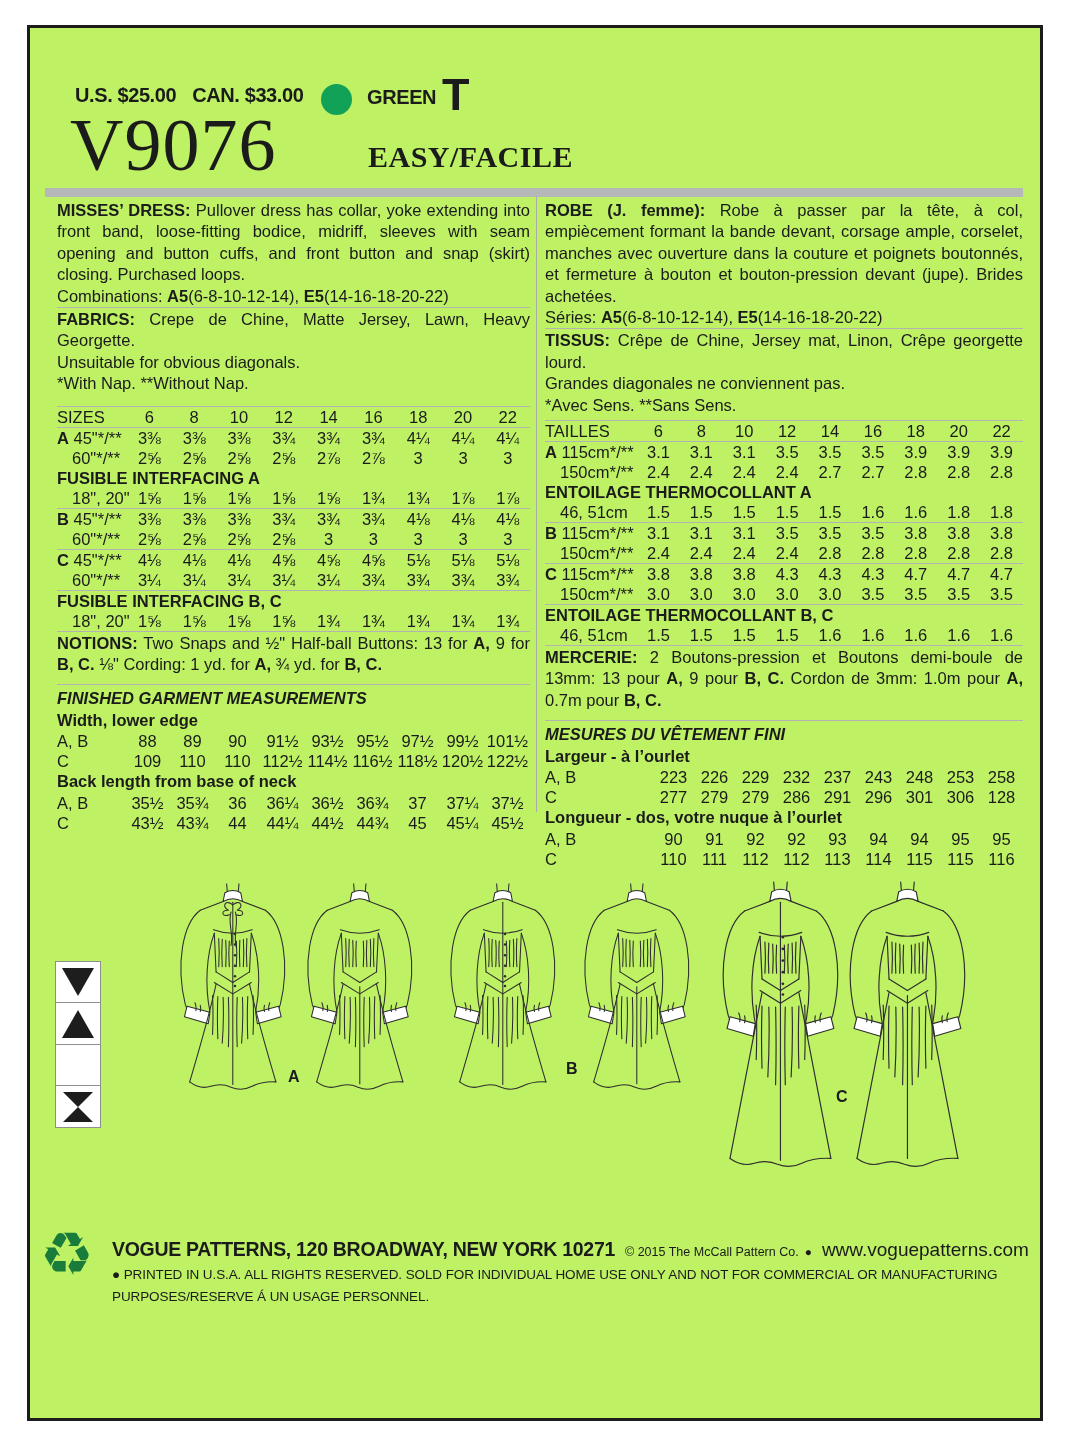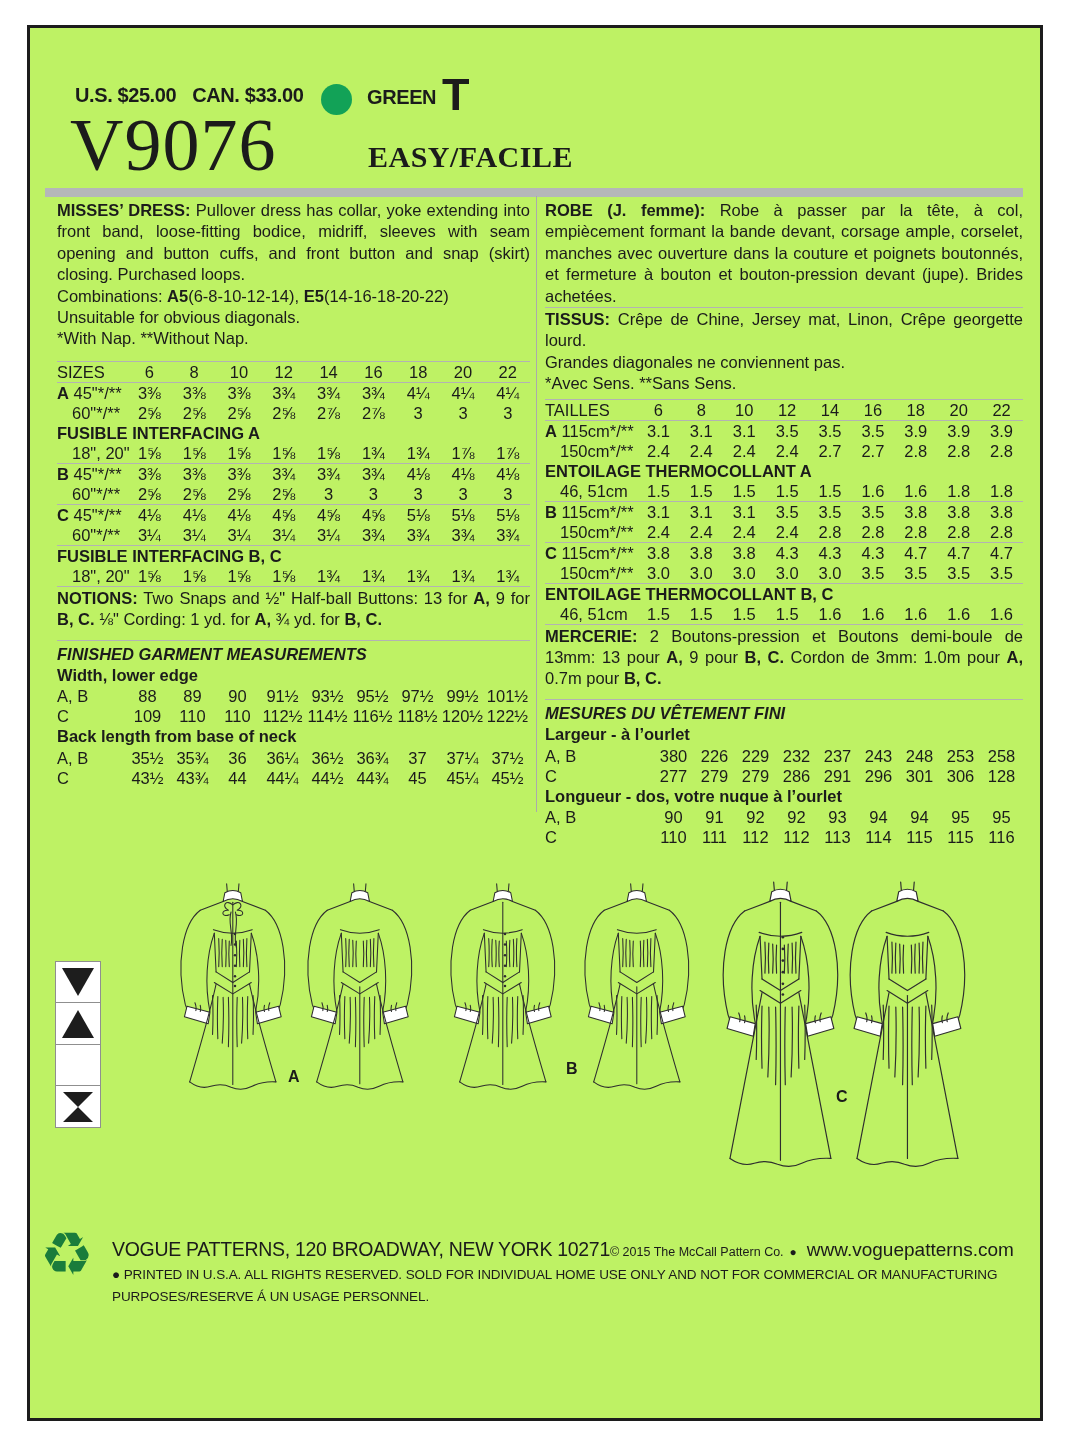--- a/index.html
+++ b/index.html
@@ -48,22 +48,22 @@
   .drawings path{stroke:#2e2e2e;fill:none;stroke-width:1.2;stroke-linecap:round;stroke-linejoin:round;}
   .drawings path.fillw{fill:#fff;}
   .drawings circle{fill:#2e2e2e;stroke:none;}
   .viewlbl{font-size:16px;font-weight:700;}
   .lbl-a{left:258px;top:1040px;}
   .lbl-b{left:536px;top:1032px;}
   .lbl-c{left:806px;top:1060px;}
   
   .recycle{left:10px;top:1196px;font-size:60px;line-height:1;font-family:"DejaVu Sans",sans-serif;}
   .brandline{left:82px;top:1210px;white-space:nowrap;}
-  .brand{font-size:19.5px;font-weight:400;letter-spacing:-0.3px;}
-  .copyr{font-size:12.5px;margin-left:0;}
+  .brand{font-size:19.5px;font-weight:700;letter-spacing:-0.3px;}
+  .copyr{font-size:12.5px;margin-left:10px;}
   .fbullet{font-size:12px;margin-left:6px;}
   .website{font-size:19px;margin-left:10px;}
   .legal{left:82px;top:1236px;width:908px;font-size:13.5px;line-height:22px;letter-spacing:-0.1px;}
 </style>
 </head>
 <body>
 
 <div class="frame">
 
   <div class="abs price">
@@ -73,20 +73,21 @@
   <div class="abs greenlbl">GREEN</div>
   <div class="abs cup">T</div>
   <div class="abs pnum">V9076</div>
   <div class="abs easy">EASY/FACILE</div>
   <div class="abs graybar"></div>
   <div class="abs divider"></div>
 
   <div class="abs col col-l">
     <p class="just"><span class="b">MISSES’ DRESS:</span><span> Pullover dress has collar, yoke extending into front band, loose-fitting bodice, midriff, sleeves with seam opening and button cuffs, and front button and snap (skirt) closing. Purchased loops.</span></p>
     <p class="mt-combos"><span>Combinations: </span><span class="b">A5</span><span>(6-8-10-12-14), </span><span class="b">E5</span><span>(14-16-18-20-22)</span></p>
+    <p class="just ruletop"><span class="b">FABRICS:</span><span> Crepe de Chine, Matte Jersey, Lawn, Heavy Georgette.</span></p>
     <p>Unsuitable for obvious diagonals.</p>
     <p>*With Nap. **Without Nap.</p>
     <div class="dtable">
         <div class="trow rule grid" style="grid-template-columns: 70px repeat(9, 44.8px);">
           <div class="tlab">SIZES</div>
           <div class="tcell">6</div>
           <div class="tcell">8</div>
           <div class="tcell">10</div>
           <div class="tcell">12</div>
           <div class="tcell">14</div>
@@ -249,20 +250,21 @@
             <div class="tcell">45</div>
             <div class="tcell">45¼</div>
             <div class="tcell">45½</div>
           </div>
         </div>
     </div>
   </div>
 
   <div class="abs col col-r">
     <p class="just"><span class="b">ROBE (J. femme):</span><span> Robe à passer par la tête, à col, empiècement formant la bande devant, corsage ample, corselet, manches avec ouverture dans la couture et poignets boutonnés, et fermeture à bouton et bouton-pression devant (jupe). Brides achetées.</span></p>
+    <p class="mt-combos-r"><span>Séries: </span><span class="b">A5</span><span>(6-8-10-12-14), </span><span class="b">E5</span><span>(14-16-18-20-22)</span></p>
     <p class="just ruletop"><span class="b">TISSUS:</span><span> Crêpe de Chine, Jersey mat, Linon, Crêpe georgette lourd.</span></p>
     <p>Grandes diagonales ne conviennent pas.</p>
     <p>*Avec Sens. **Sans Sens.</p>
     <div class="dtable dtable-r">
         <div class="trow rule grid" style="grid-template-columns: 92px repeat(9, 42.9px);">
           <div class="tlab">TAILLES</div>
           <div class="tcell">6</div>
           <div class="tcell">8</div>
           <div class="tcell">10</div>
           <div class="tcell">12</div>
@@ -371,21 +373,21 @@
           <div class="tcell">1.6</div>
         </div>
       </div>
     <p class="just notions"><span class="b">MERCERIE:</span><span> 2 Boutons-pression et Boutons demi-boule de 13mm: 13 pour </span><span class="b">A,</span><span> 9 pour </span><span class="b">B, C.</span><span> Cordon de 3mm: 1.0m pour </span><span class="b">A,</span><span> 0.7m pour </span><span class="b">B, C.</span></p>
     <div class="finblock">
       <div class="fintitle">MESURES DU VÊTEMENT FINI</div>
       <div class="finsub">Largeur - à l’ourlet</div>
       <div class="mtable">
           <div class="trow grid" style="grid-template-columns: 108px repeat(9, 41px);">
             <div class="tlab">A, B</div>
-            <div class="tcell">380</div>
+            <div class="tcell">223</div>
             <div class="tcell">226</div>
             <div class="tcell">229</div>
             <div class="tcell">232</div>
             <div class="tcell">237</div>
             <div class="tcell">243</div>
             <div class="tcell">248</div>
             <div class="tcell">253</div>
             <div class="tcell">258</div>
           </div>
           <div class="trow grid" style="grid-template-columns: 108px repeat(9, 41px);">

